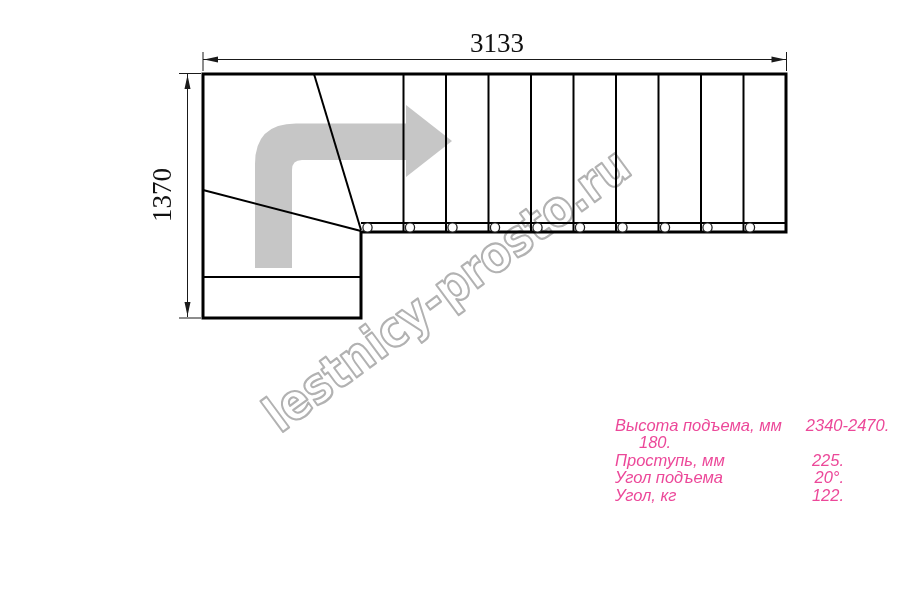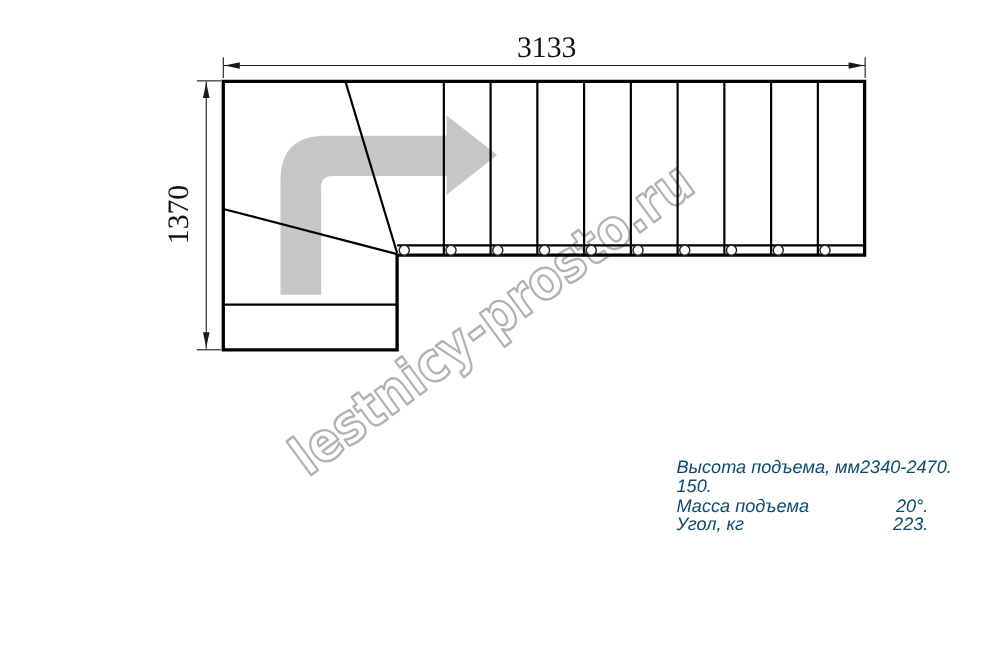--- a/index.html
+++ b/index.html
@@ -17,24 +17,24 @@
   .baluster{fill:#fff;stroke:#222;stroke-width:1.3;}
   .arrow-shape{fill:#c6c6c6;stroke:none;}
 
   
   .dim-line{stroke:#1a1a1a;stroke-width:1;fill:none;}
   .dim-arrow{fill:#1a1a1a;stroke:none;}
   .dim-text{font-family:"Liberation Serif",serif;font-size:27px;fill:#111;}
 
   
   .specs{position:absolute;left:615px;top:417px;width:229px;
-         font-style:italic;font-size:16.5px;color:#0c4a6e;}
+         font-style:italic;font-size:16.5px;color:#ec4899;}
   .spec-row{display:flex;justify-content:space-between;line-height:17.4px;white-space:nowrap;}
   .spec-label{text-align:left;}
-  .spec-value{}
+  .spec-value{margin-left:24px;}
 </style>
 </head>
 <body>
 
 <div class="stage">
 
   <svg width="900" height="600" viewBox="0 0 900 600">
 
     <text class="wm-text" transform="translate(280,434) rotate(-36.4)" textLength="440" lengthAdjust="spacingAndGlyphs">lestnicy-prosto.ru</text>
 
@@ -92,25 +92,29 @@
       <text class="dim-text" transform="translate(171,195) rotate(-90)" text-anchor="middle">1370</text>
     </g>
   </svg>
 
   <div class="specs">
     <div class="spec-row">
       <span class="spec-label">Высота подъема, мм</span>
       <span class="spec-value">2340-2470.</span>
     </div>
     <div class="spec-row">
-      <span class="spec-value">150.</span>
+      <span class="spec-value">180.</span>
     </div>
     <div class="spec-row">
-      <span class="spec-label">Масса подъема</span>
+      <span class="spec-label">Проступь, мм</span>
+      <span class="spec-value">225.</span>
+    </div>
+    <div class="spec-row">
+      <span class="spec-label">Угол подъема</span>
       <span class="spec-value">20°.</span>
     </div>
     <div class="spec-row">
       <span class="spec-label">Угол, кг</span>
-      <span class="spec-value">223.</span>
+      <span class="spec-value">122.</span>
     </div>
   </div>
 
 </div>
 
 </body></html>

